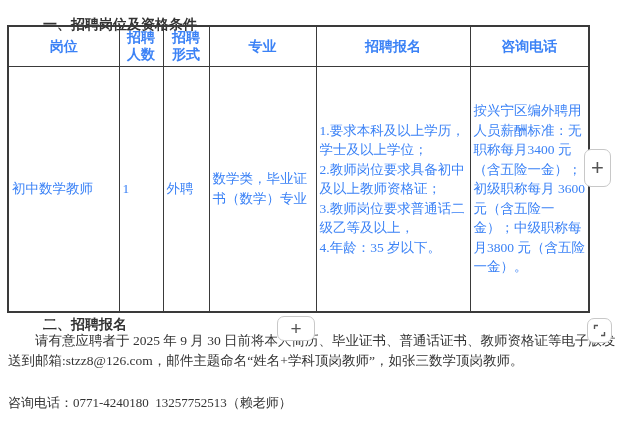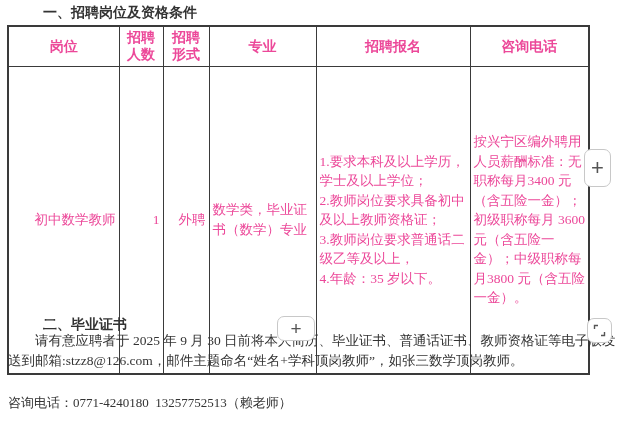--- a/index.html
+++ b/index.html
@@ -11,53 +11,53 @@
     color: #333333;
     overflow: hidden;
   }
   .sec-title {
     position: absolute;
     font-size: 14px;
     font-weight: bold;
     color: #333333;
     white-space: nowrap;
   }
-  #title1 { left: 43px; top: 4px; }
+  #title1 { left: 43px; top: 16px; }
   #title2 { left: 43px; top: 316px; }
 
   table.recruit {
     position: absolute;
     left: 7px; top: 25px;
     width: 581px;
     border-collapse: collapse;
     table-layout: fixed;
     font-size: 13.5px;
-    color: #ec4899;
+    color: #3b82f6;
   }
   table.recruit, table.recruit th, table.recruit td {
     border: 1px solid #3a3a3a;
   }
   table.recruit { border: 2px solid #3a3a3a; }
   table.recruit th {
     font-size: 14px;
     font-weight: bold;
     text-align: center;
     vertical-align: middle;
     height: 40px;
     white-space: pre-line;
     line-height: 17px;
     padding: 2px;
   }
   table.recruit td {
-    height: 308px;
+    height: 246px;
     vertical-align: middle;
     padding: 0 3px;
     line-height: 19.5px;
   }
-  td.center { text-align: right; margin-left: 8px; }
+  td.center { text-align: left; margin-left: 8px; }
   td.left   { text-align: left; white-space: pre-wrap; }
 
   .para {
     position: absolute;
     left: 8px; top: 331px;
     width: 620px;
     font-size: 13.5px;
     line-height: 20px;
     text-indent: 2em;
     white-space: pre-wrap;
@@ -125,21 +125,21 @@
       <td class="left">数学类，毕业证书（数学）专业</td>
       <td class="left">1.要求本科及以上学历，学士及以上学位；
 2.教师岗位要求具备初中及以上教师资格证；
 3.教师岗位要求普通话二级乙等及以上，
 4.年龄：35 岁以下。</td>
       <td class="left">按兴宁区编外聘用人员薪酬标准：无职称每月3400 元（含五险一金）；初级职称每月 3600 元（含五险一金）；中级职称每月3800 元（含五险一金）。</td>
     </tr>
   </tbody>
 </table>
 
-<div class="sec-title" id="title2">二、毕业证书</div>
+<div class="sec-title" id="title2">二、招聘报名</div>
 
 <div class="para">请有意应聘者于 2025 年 9 月 30 日前将本人简历、毕业证书、普通话证书、教师资格证等电子版发送到邮箱:stzz8@126.com，邮件主题命名“姓名+学科顶岗教师”，如张三数学顶岗教师。</div>
 
 <div class="phone">咨询电话：0771-4240180  13257752513（赖老师）</div>
 
 <button class="ovl-btn" id="btn-plus-right">
   <span>+</span>
 </button>
 
 <button class="ovl-btn" id="btn-plus-center">

